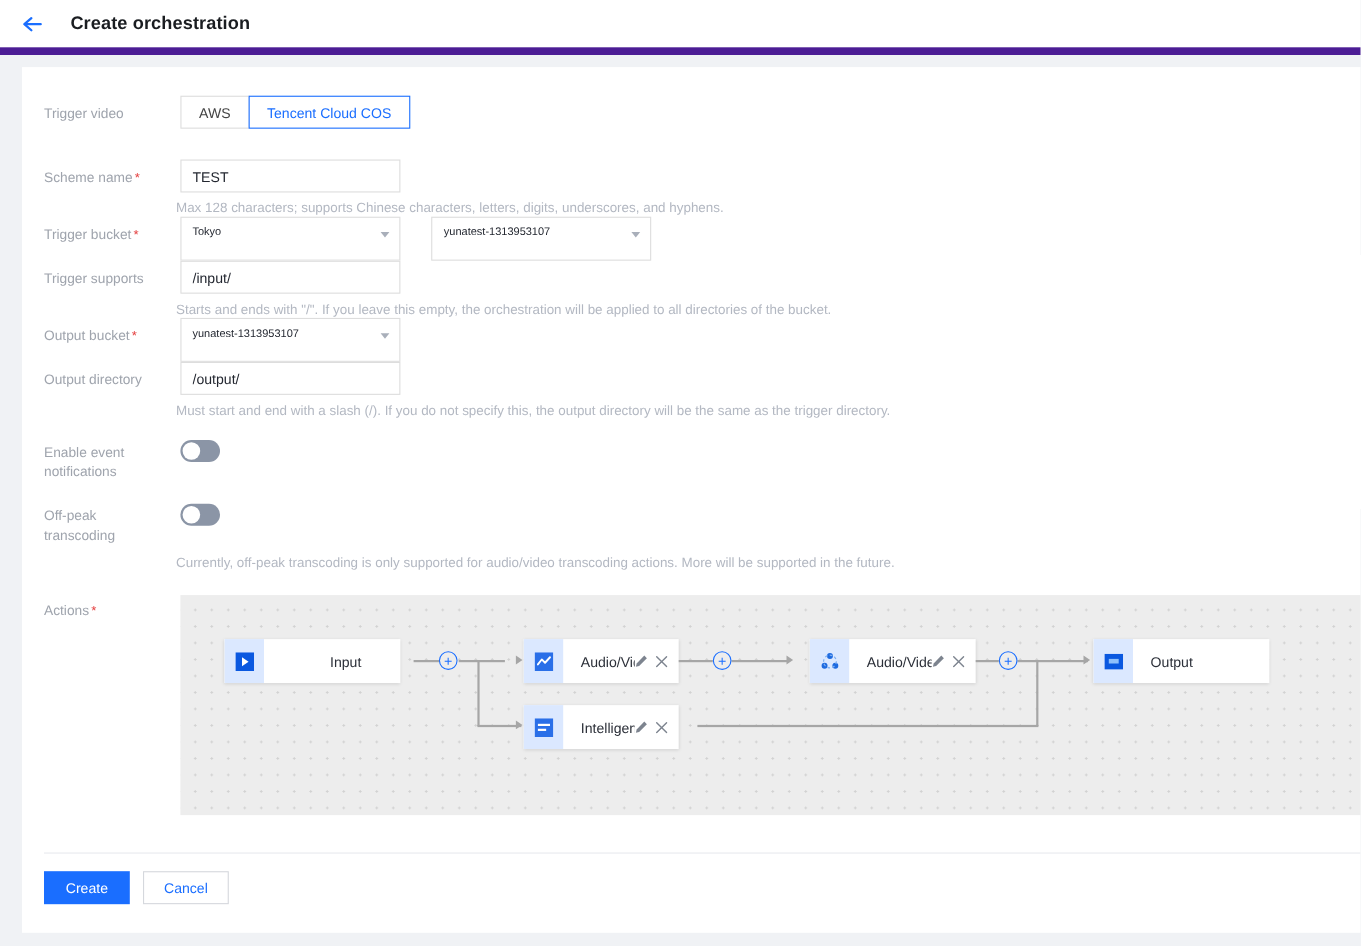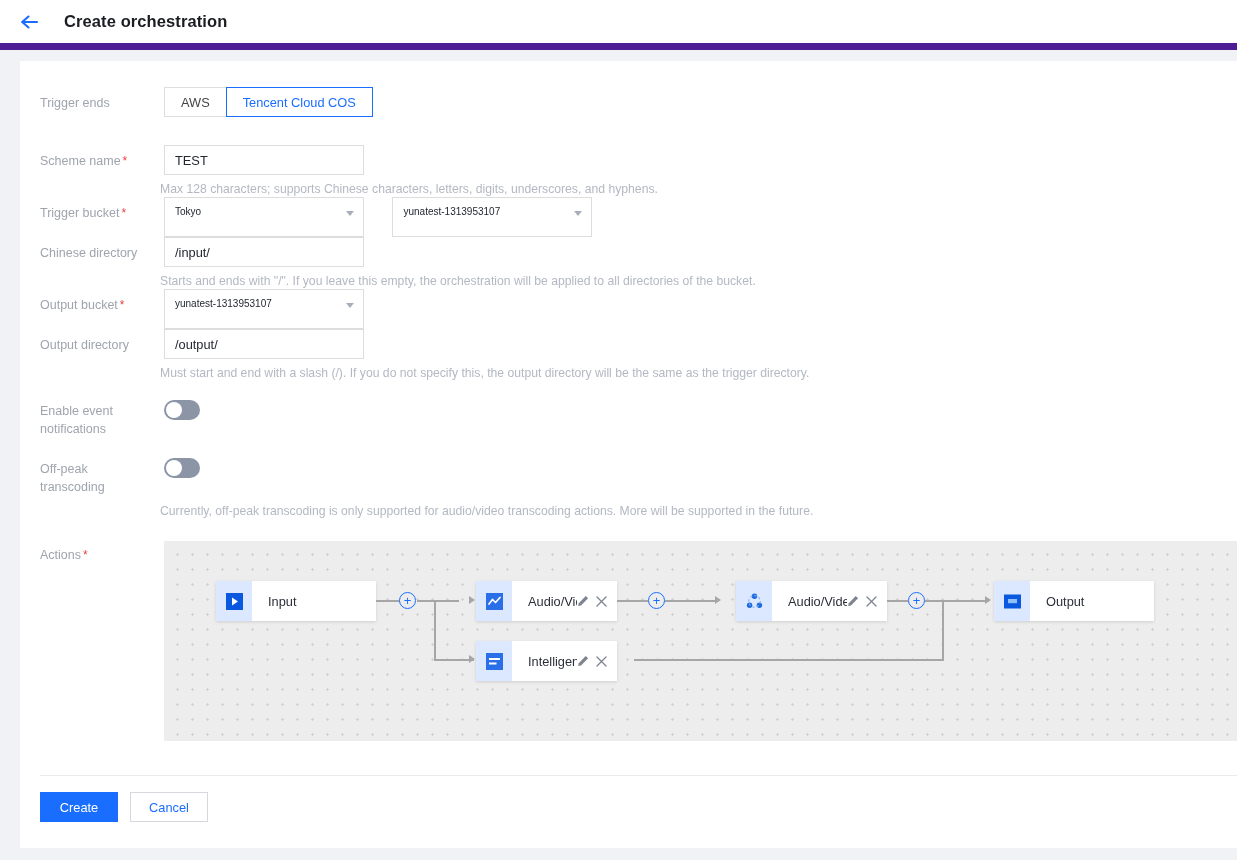--- a/index.html
+++ b/index.html
@@ -278,21 +278,21 @@
   </div>
   <div class="page-title">Create orchestration</div>
 </div>
 
 <div class="page-wrap">
   <div class="card">
 
     <div class="form">
 
       <div class="row r-triggertype">
-        <div class="lbl">Trigger ends</div>
+        <div class="lbl">Trigger video</div>
         <div class="ctl">
           <div class="seg">
             <div class="seg-item">AWS</div>
             <div class="seg-item active">Tencent Cloud COS</div>
           </div>
         </div>
       </div>
 
       <div class="row mt22">
         <div class="lbl">
@@ -314,21 +314,21 @@
             <i class="caret"></i>
           </div>
           <div class="sel">
             <span>yunatest-1313953107</span>
             <i class="caret"></i>
           </div>
         </div>
       </div>
 
       <div class="row mt14">
-        <div class="lbl">Chinese directory</div>
+        <div class="lbl">Trigger supports</div>
         <div class="ctl">
           <input class="inp" value="/input/" style="">
         </div>
       </div>
       <div class="hint">Starts and ends with "/". If you leave this empty, the orchestration will be applied to all directories of the bucket.</div>
 
       <div class="row mt14">
         <div class="lbl">
           <span>Output bucket</span><span class="req">*</span>
         </div>
@@ -397,21 +397,21 @@
             <div class="arrow" style="left:551px; top:55px;"></div>
 
             <div class="edge h" style="left:723px; top:59px; width:21px;"></div>
 
             <div class="edge h" style="left:761px; top:59px; width:64px;"></div>
             <div class="arrow" style="left:821px; top:55px;"></div>
 
             <div class="edge h" style="left:470px; top:118px; width:310px;"></div>
             <div class="edge v" style="left:778px; top:59px; height:60px;"></div>
 
-            <div class="node" style="left:52px; top:40px; width:160px;">
+            <div class="node" style="left:40px; top:40px; width:160px;gap:44px;">
               <div class="node-ico">
                 <svg width="17" height="17" viewBox="0 0 17 17">
                   <rect x="0" y="0" width="17" height="17" fill="#0a58e0"></rect>
                   <path d="M6 4.4 L12 8.5 L6 12.6 Z" fill="#ffffff"></path>
                 </svg>
               </div>
               <div class="node-label">Input</div>
             </div>
 
             <div class="node" style="left:312px; top:40px; width:141px;">

